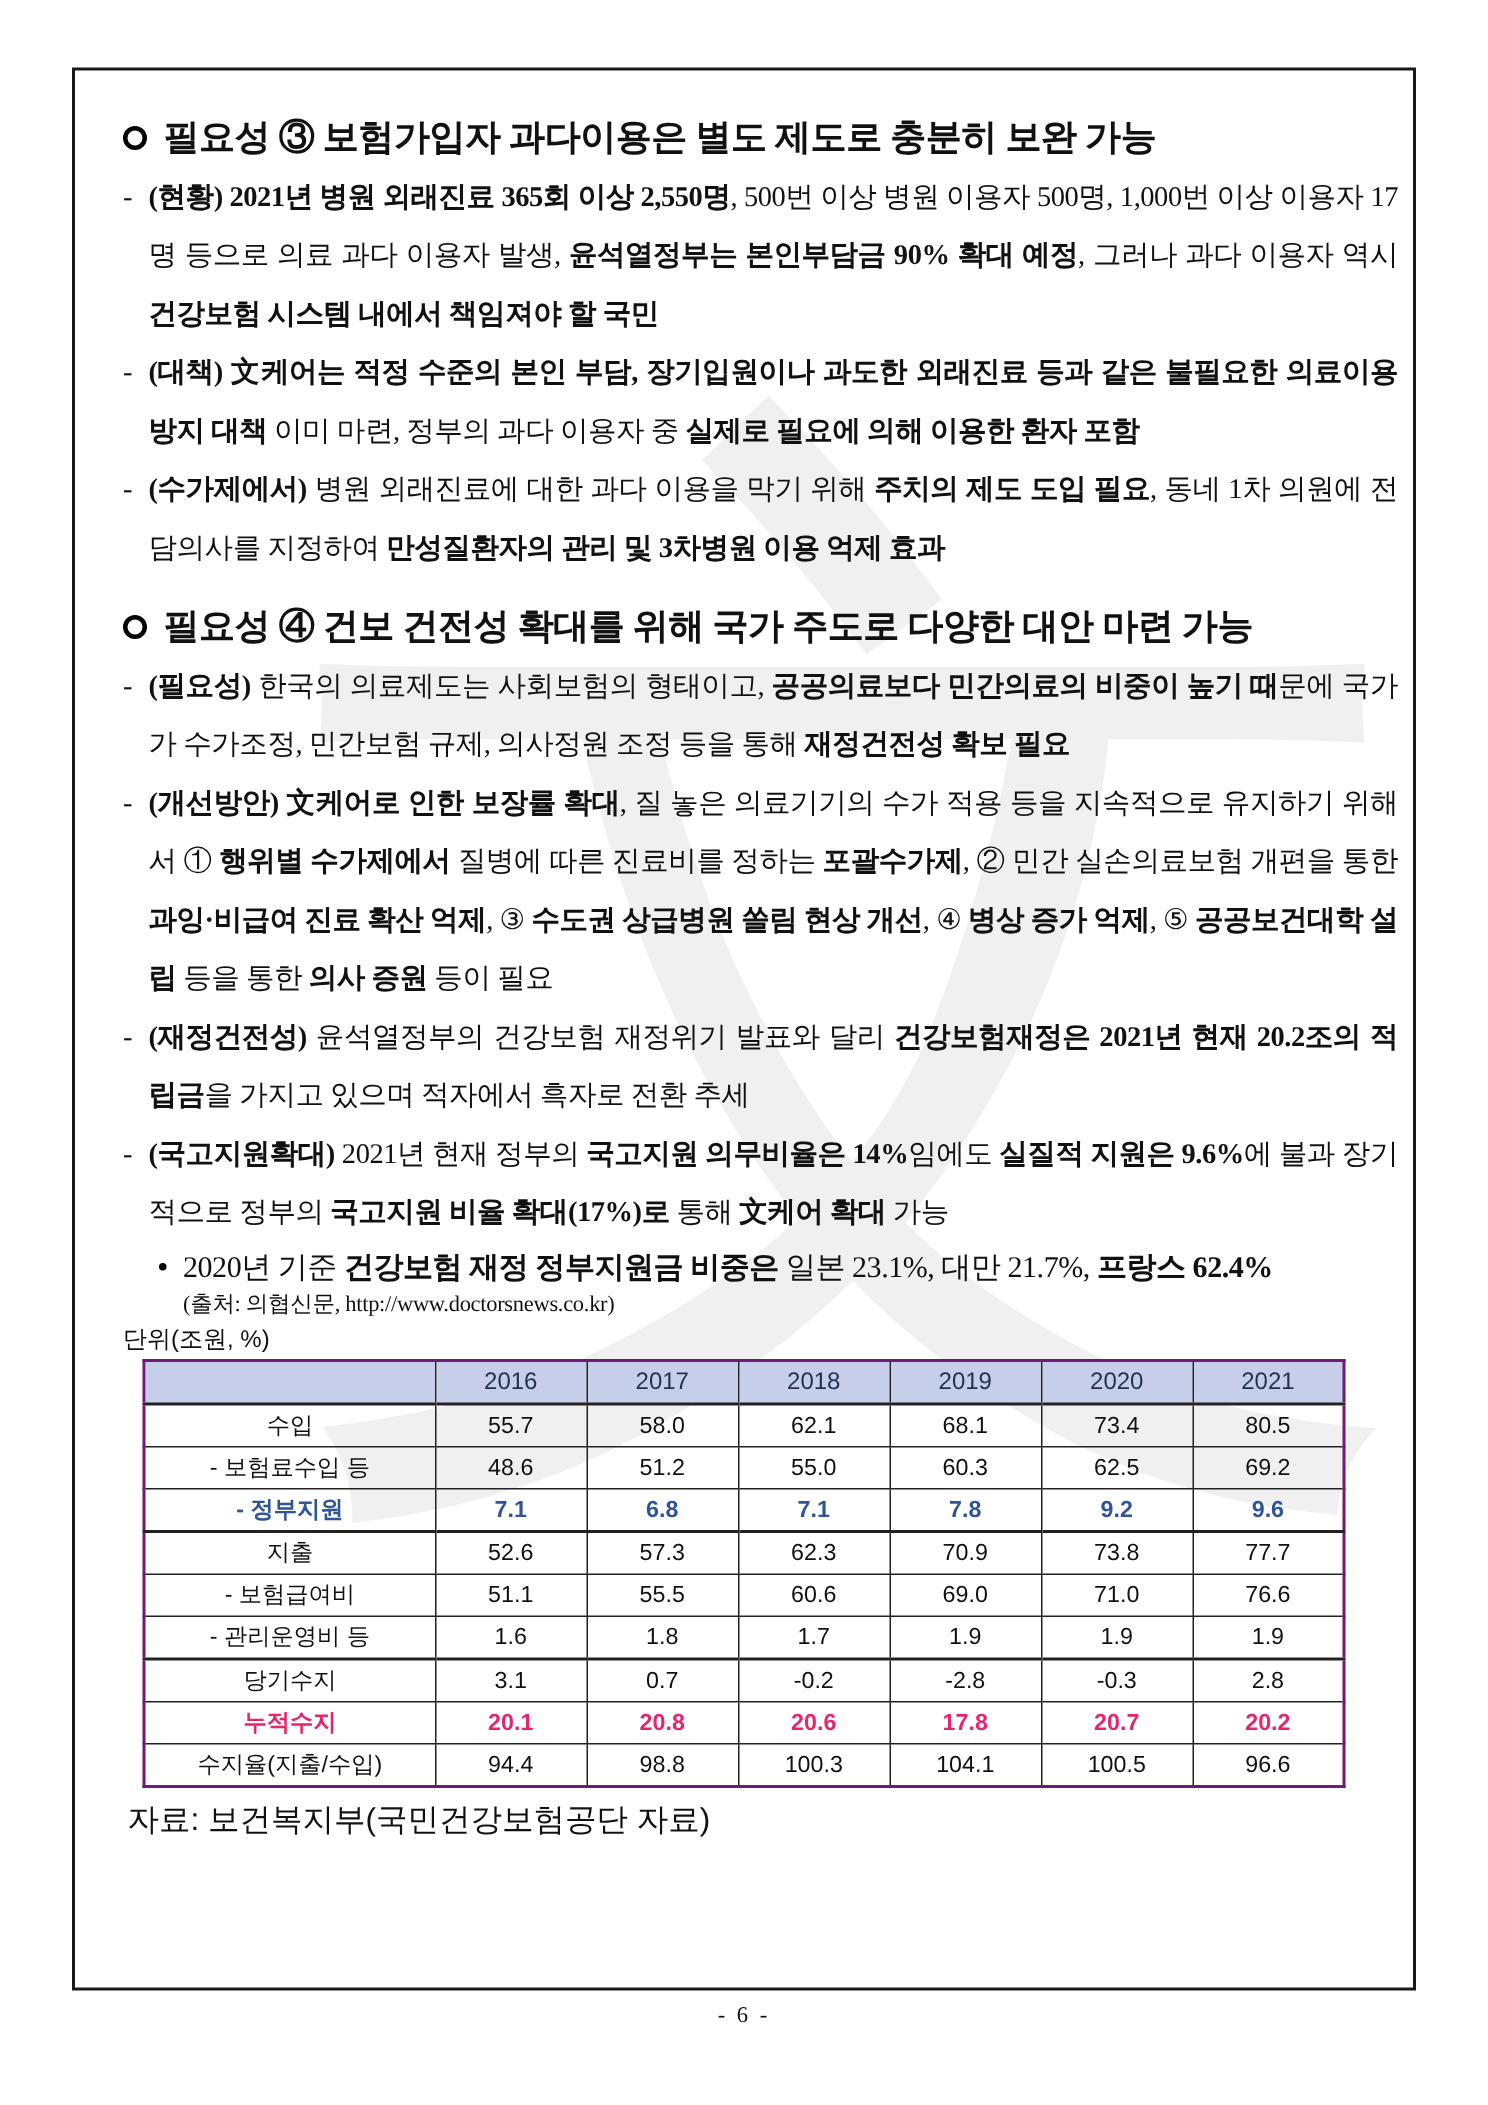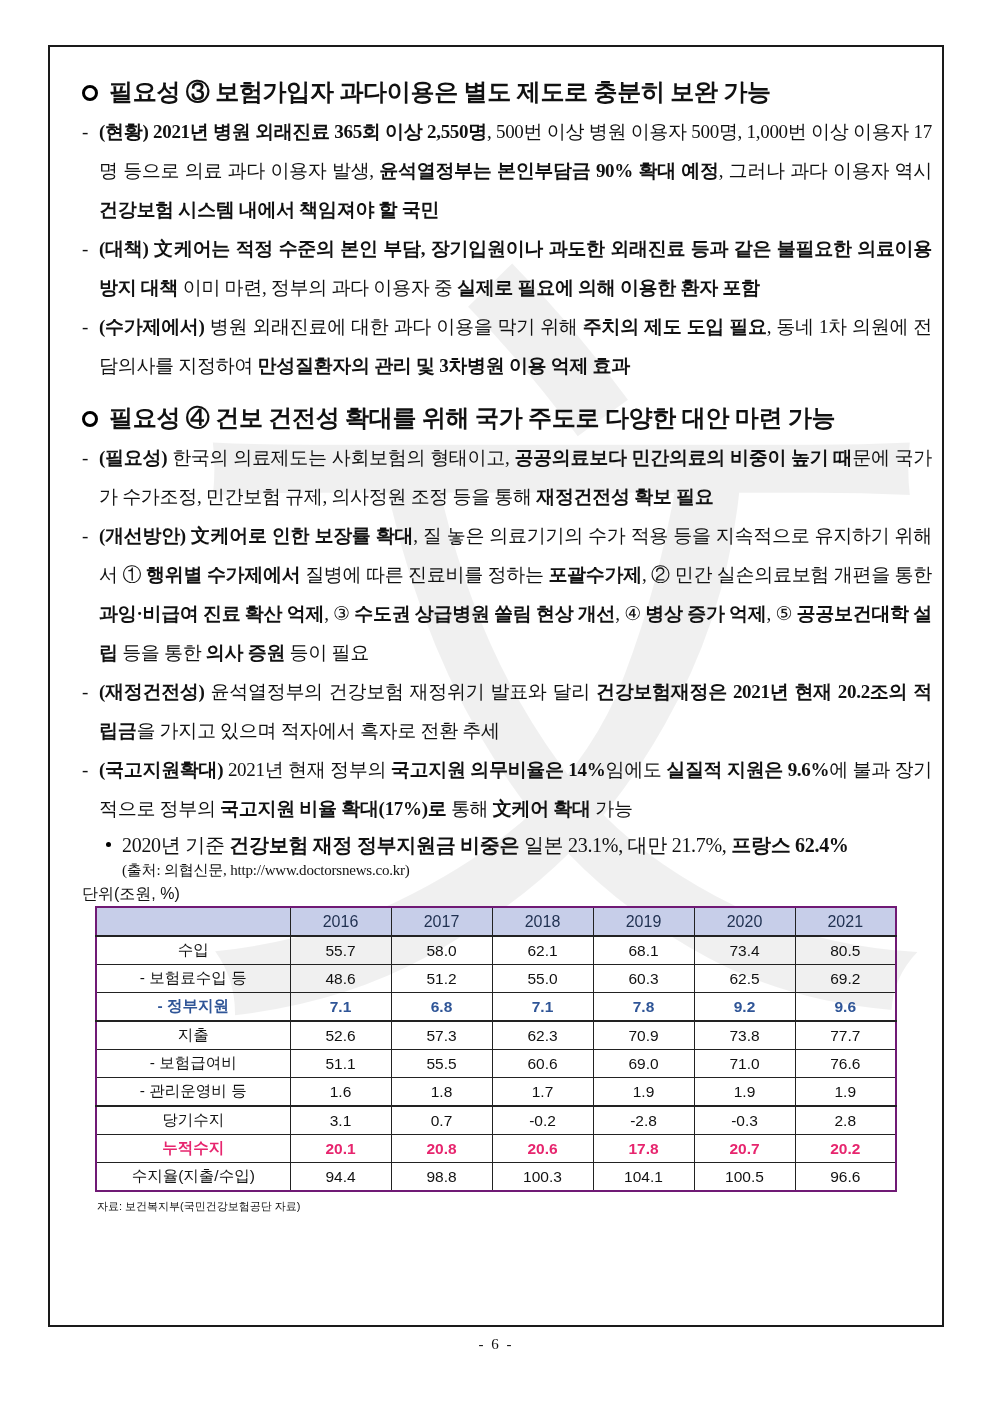--- a/index.html
+++ b/index.html
@@ -61,22 +61,22 @@
   table.fin col.label-col { width:194px; }
   table.fin thead th {
     background:var(--header-bg,#c7cee9); color:var(--header-text,#1f3050);
     font-weight:normal; font-size:16px; border-bottom-width:2px;
   }
   table.fin tr.thick-top td { border-top-width:2px; }
   table.fin tr.gov td { color:var(--gov,#2f5597); font-weight:bold; }
   table.fin tr.cum td { color:var(--cum,#e7256e); font-weight:bold; }
 
   .table-source {
-    position:relative; z-index:1; margin-top:7px; margin-left:15px;
-    font-size:11px;
+    position:relative; z-index:1; margin-top:7px; margin-left:3px;
+    font-size:21px;
     font-family:"Liberation Sans","DejaVu Sans",sans-serif;
   }
   .page-number {
     position:absolute; left:0; right:0; top:1336px; text-align:center;
     font-size:15px; letter-spacing:2px;
   }
 </style>
 </head>
 <body>
 

